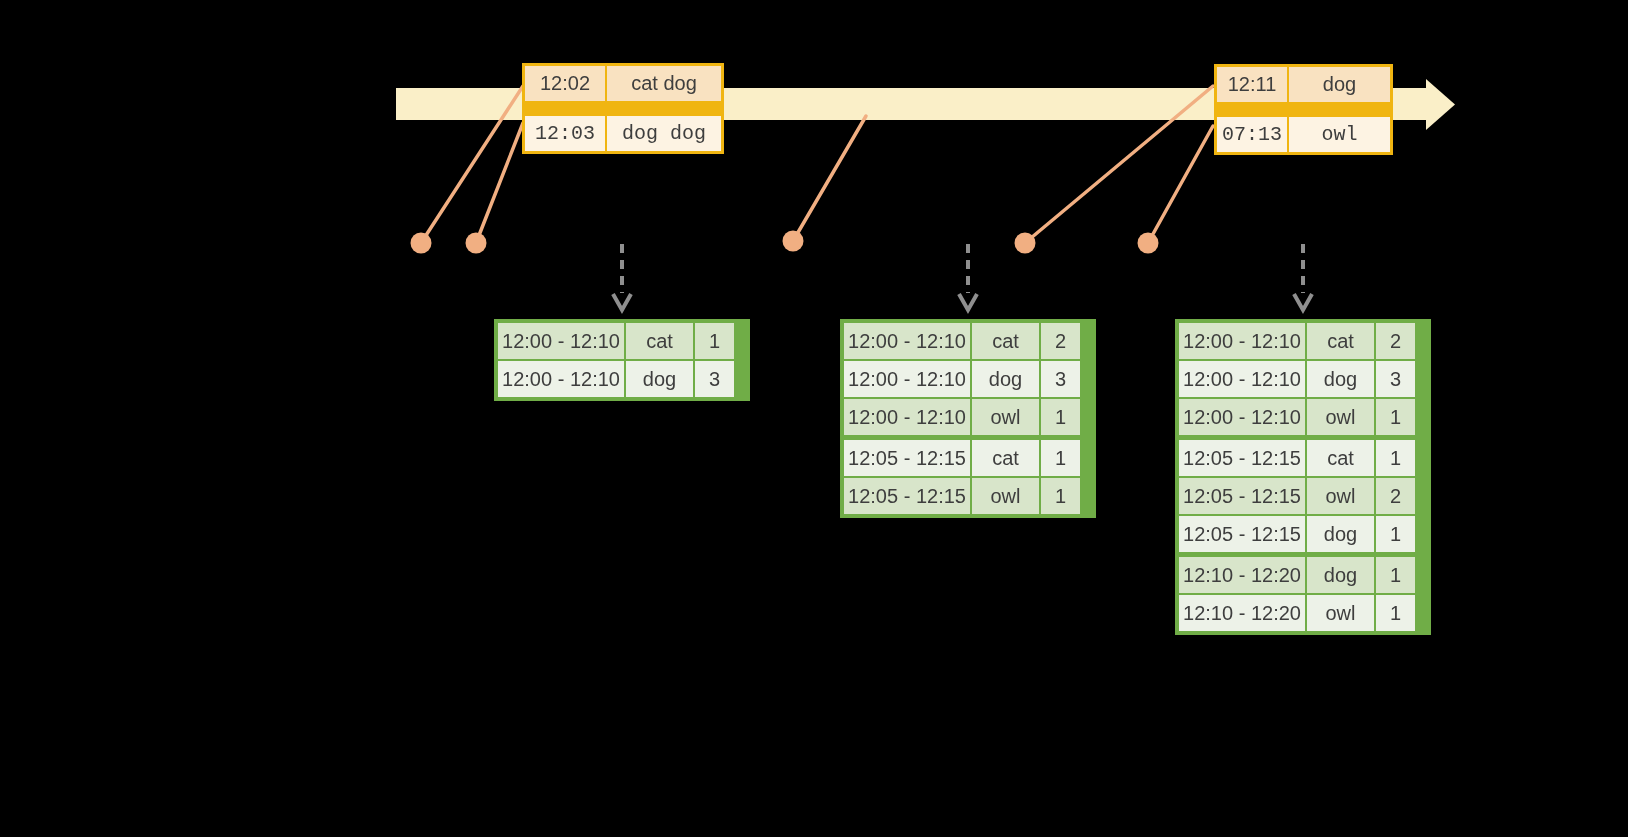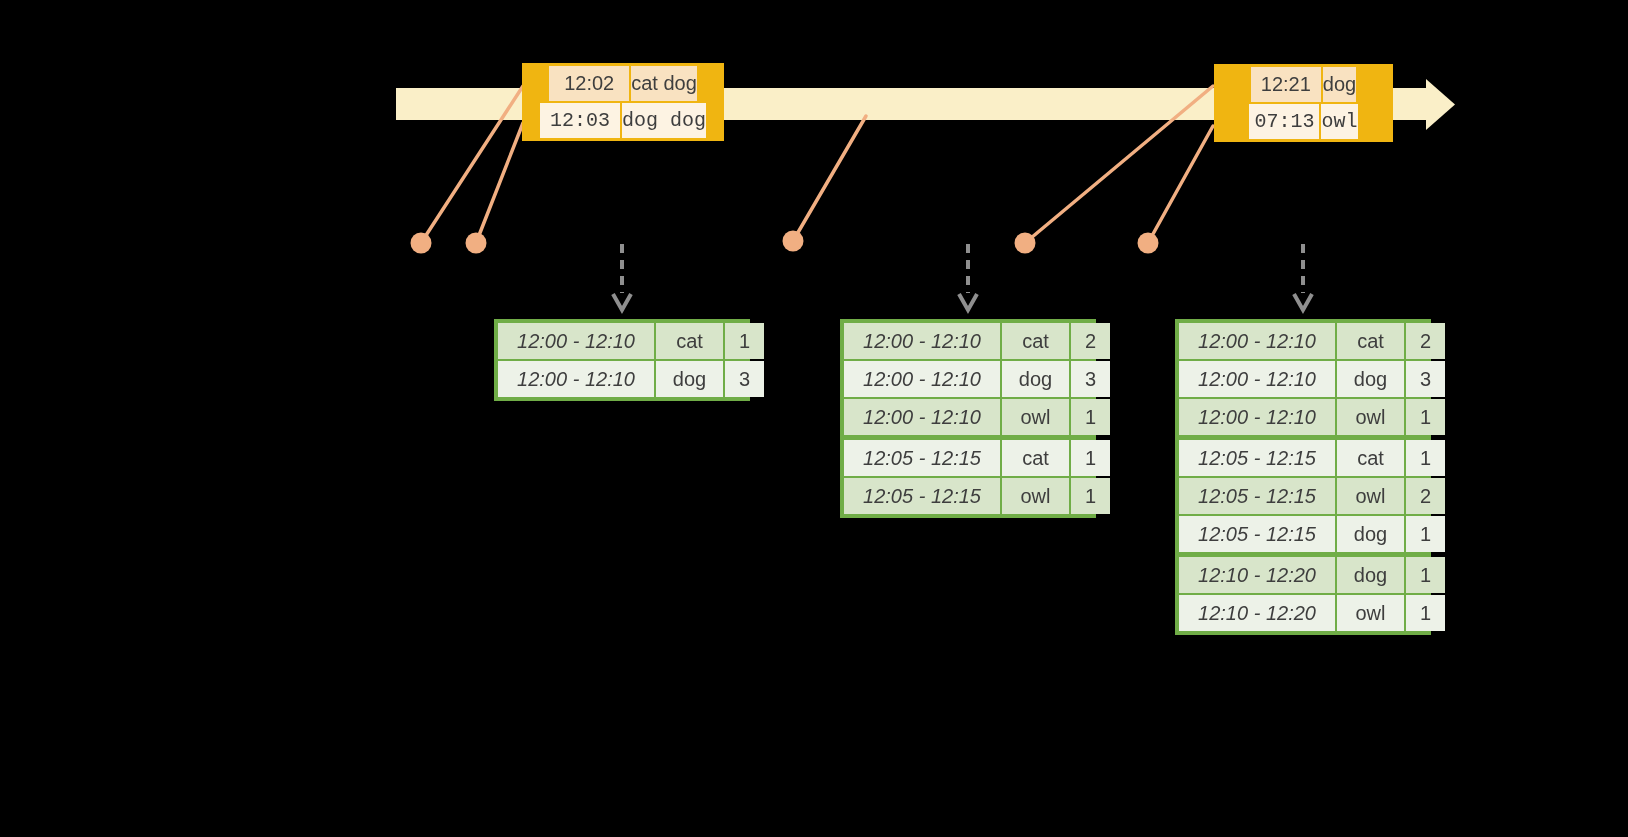--- a/index.html
+++ b/index.html
@@ -10,23 +10,22 @@
     overflow:hidden;
     font-family:"Liberation Sans", sans-serif;
   }
   #decor{position:absolute;left:0;top:0;z-index:0;}
 
   
   .event-table{
     position:absolute;z-index:2;
     background:#F0B511;
     padding:3px;
-    display:flex;flex-direction:column;gap:2px;
+    display:flex;flex-direction:column;gap:15px;
     box-sizing:border-box;
-    align-items:center;
   }
   .event-table .trow{display:flex;gap:2px;height:35px;flex:none;}
   .event-table .tcell{
     display:flex;align-items:center;justify-content:center;
     font-size:20px;color:#3E3E3E;
   }
   .event-table .col-time{width:80px;flex:none;}
   .event-table .col-words{flex:1;}
   .event-table .tone-peach .tcell{background:#F9E2C1;}
   .event-table .tone-cream .tcell{background:#FDF3E3;font-family:Liberation Mono, monospace;}
@@ -43,21 +42,21 @@
     padding:4px;
     display:flex;flex-direction:column;gap:2px;
     box-sizing:border-box;
   }
   .result-table .trow{display:flex;gap:2px;height:36px;flex:none;}
   .result-table .trow.group-start{margin-top:3px;}
   .result-table .tcell{
     display:flex;align-items:center;justify-content:center;
     font-size:20px;color:#3E3E3E;
   }
-  .result-table .col-window{width:156px;flex:none;font-style:italic;}
+  .result-table .col-window{width:126px;flex:none;}
   .result-table .col-word{width:67px;flex:none;}
   .result-table .col-count{width:39px;flex:none;}
   .result-table .tone-dark  .tcell{background:#D8E5CA;}
   .result-table .tone-light .tcell{background:#EDF2E8;}
 
   #result-1{left:494px;top:319px;width:256px;}
   #result-2{left:840px;top:319px;width:256px;}
   #result-3{left:1175px;top:319px;width:256px;}
 </style>
 </head>
@@ -103,21 +102,21 @@
       </div>
       <div class="trow tone-cream">
         <div class="tcell col-time">12:03</div>
         <div class="tcell col-words">dog dog</div>
       </div>
     </div>
 
 
   <div id="event-3" class="event-table narrow">
       <div class="trow tone-peach">
-        <div class="tcell col-time">12:21</div>
+        <div class="tcell col-time">12:11</div>
         <div class="tcell col-words">dog</div>
       </div>
       <div class="trow tone-cream">
         <div class="tcell col-time">07:13</div>
         <div class="tcell col-words">owl</div>
       </div>
     </div>
 
   <div id="result-1" class="result-table">
       <div class="trow tone-dark">

